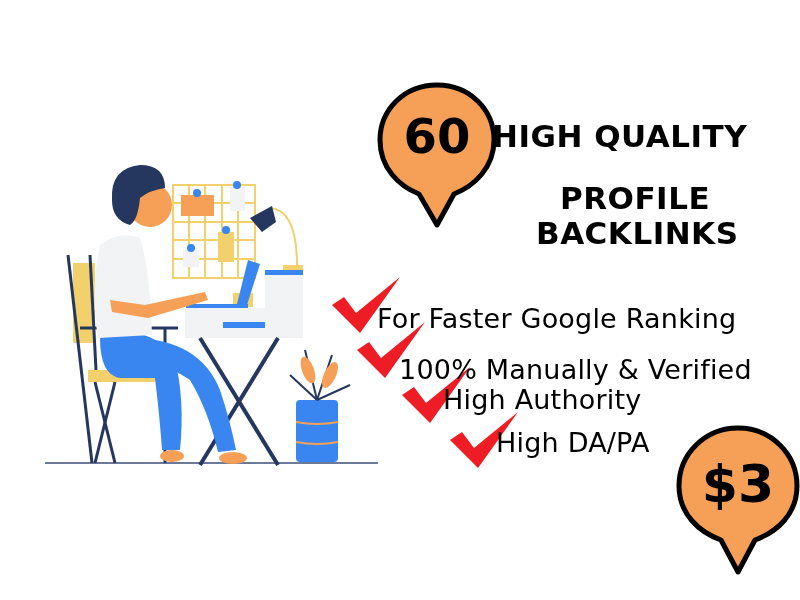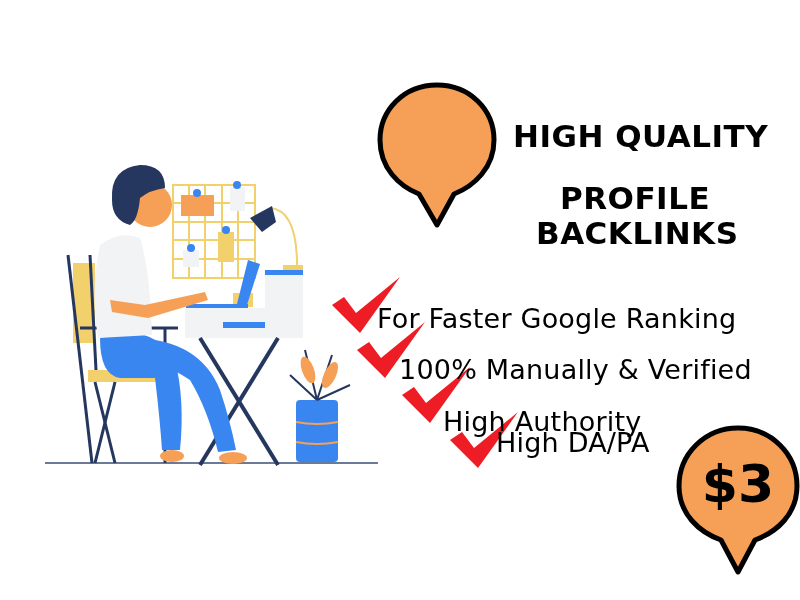--- a/index.html
+++ b/index.html
@@ -95,42 +95,43 @@
   <path d="M256 262 Q277 266 298 262 M256 282 Q277 286 298 282" stroke="#F6A057" stroke-width="2" fill="none"></path>
   <path d="M277 240 L265 190 M277 240 L292 195 M277 240 L250 215 M277 240 L310 225" stroke="#25375F" stroke-width="2"></path>
   <ellipse cx="268" cy="210" rx="6" ry="14" fill="#F6A057" transform="rotate(-20 268 210)"></ellipse>
   <ellipse cx="290" cy="215" rx="6" ry="14" fill="#F6A057" transform="rotate(25 290 215)"></ellipse>
 </svg>
 
 <div class="pin" style="left:374px;top:80px;width:126px;height:152px;">
   <svg width="126" height="152" viewBox="0 0 126 152">
     <path d="M63 5 C30 5 6 30 6 60 C6 88 25 106 45 114 L63 145 L80 114 C100 106 120 88 120 60 C120 30 96 5 63 5 Z" fill="#F6A057" stroke="#000" stroke-width="5" stroke-linejoin="round"></path>
   </svg>
+  <div class="pin-label" style="top:28px;font-size:48px;">60</div>
 </div>
 
-<div class="headline" style="left:513px;top:118px;font-size:31px;">HIGH QUALITY</div>
+<div class="headline" style="left:492px;top:118px;font-size:31px;">HIGH QUALITY</div>
 <div class="headline" style="left:560px;top:180px;font-size:31px;">PROFILE</div>
 <div class="headline" style="left:536px;top:215px;font-size:31px;">BACKLINKS</div>
 
 <svg class="check" style="left:330px;top:275px" width="72" height="60" viewBox="0 0 72 60">
   <path d="M2 30 L14 22 L26 38 L70 2 L30 58 Z" fill="#EE1C24"></path>
 </svg>
 <svg class="check" style="left:355px;top:320px" width="72" height="60" viewBox="0 0 72 60">
   <path d="M2 30 L14 22 L26 38 L70 2 L30 58 Z" fill="#EE1C24"></path>
 </svg>
 <svg class="check" style="left:400px;top:365px" width="72" height="60" viewBox="0 0 72 60">
   <path d="M2 30 L14 22 L26 38 L70 2 L30 58 Z" fill="#EE1C24"></path>
 </svg>
 <svg class="check" style="left:448px;top:410px" width="72" height="60" viewBox="0 0 72 60">
   <path d="M2 30 L14 22 L26 38 L70 2 L30 58 Z" fill="#EE1C24"></path>
 </svg>
 
 <div class="feature" style="left:377px;top:303px;">For Faster Google Ranking</div>
 <div class="feature" style="left:399px;top:345px;margin-top:9px;">100% Manually &amp; Verified</div>
-<div class="feature" style="left:443px;top:384px;margin-top:22px;">High Authority</div>
+<div class="feature" style="left:443px;top:384px;">High Authority</div>
 <div class="feature" style="left:496px;top:427px;">High DA/PA</div>
 
 <div class="pin" style="left:673px;top:420px;width:130px;height:160px;">
   <svg width="130" height="160" viewBox="0 0 130 160">
     <path d="M65 8 C32 8 6 34 6 66 C6 94 26 112 48 120 L65 152 L82 120 C104 112 124 94 124 66 C124 34 98 8 65 8 Z" fill="#F6A057" stroke="#000" stroke-width="5" stroke-linejoin="round"></path>
   </svg>
   <div class="pin-label" style="top:34px;font-size:52px;">$3</div>
 </div>
 
 </body></html>

